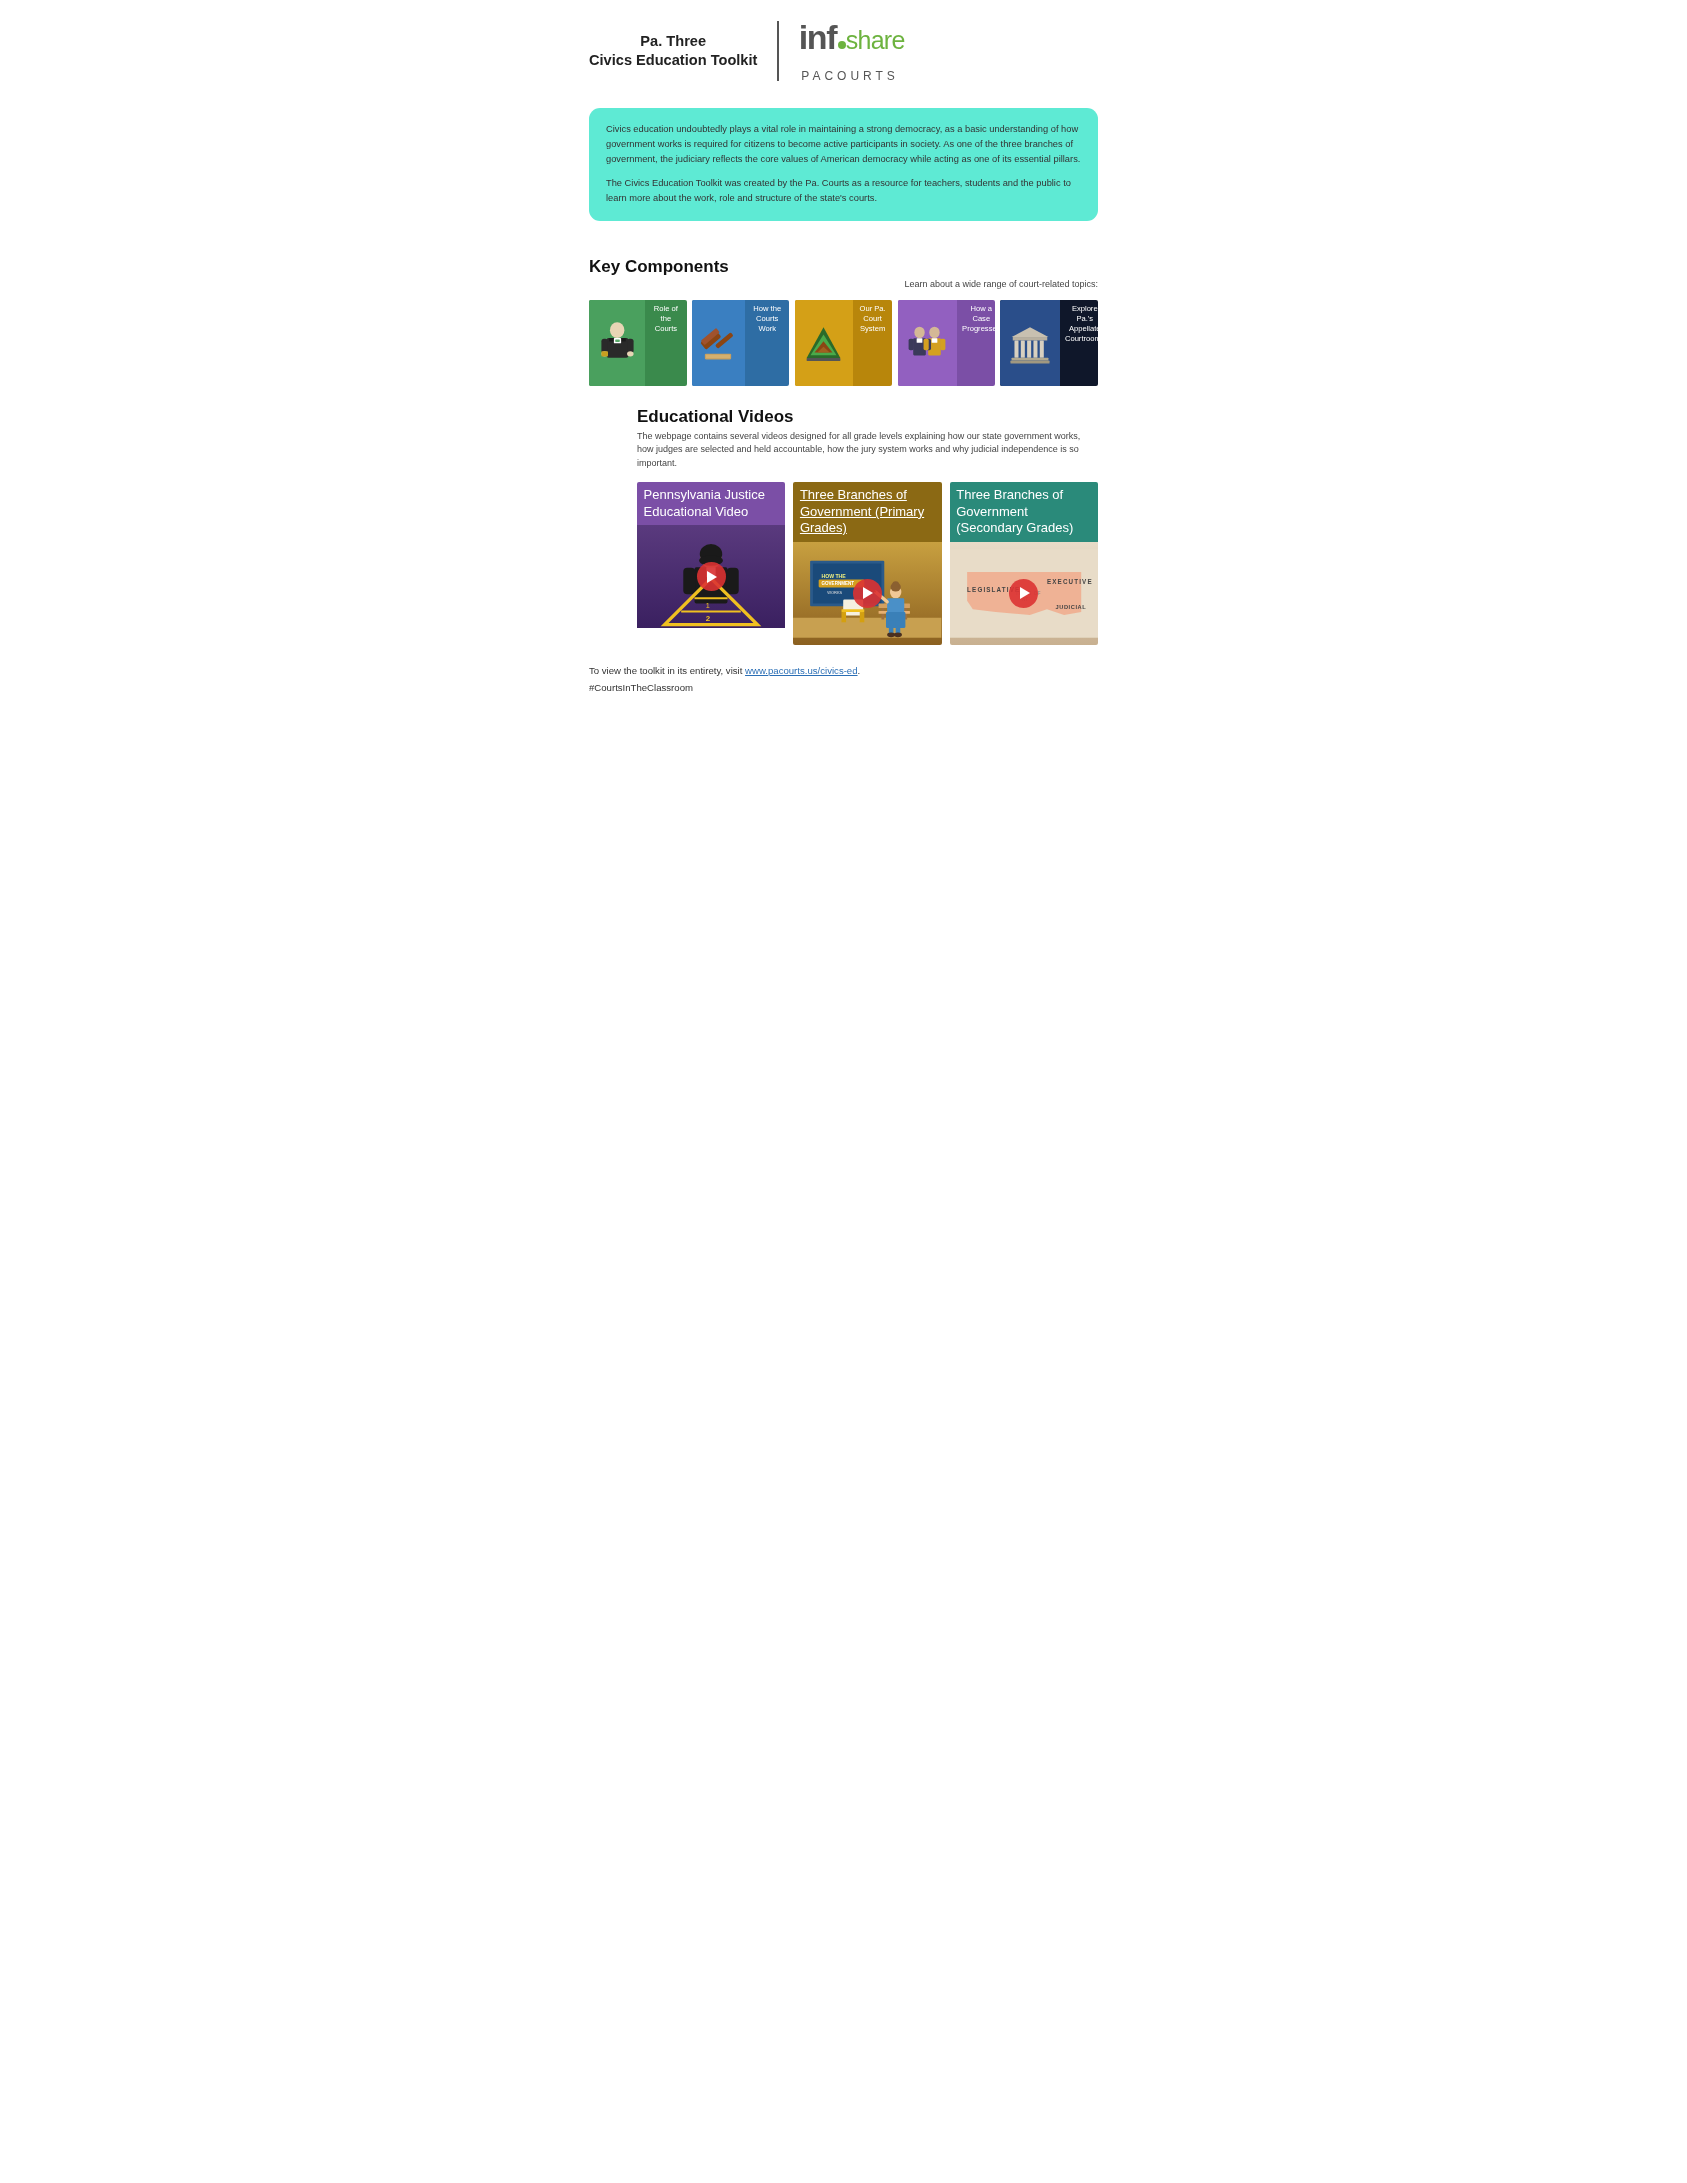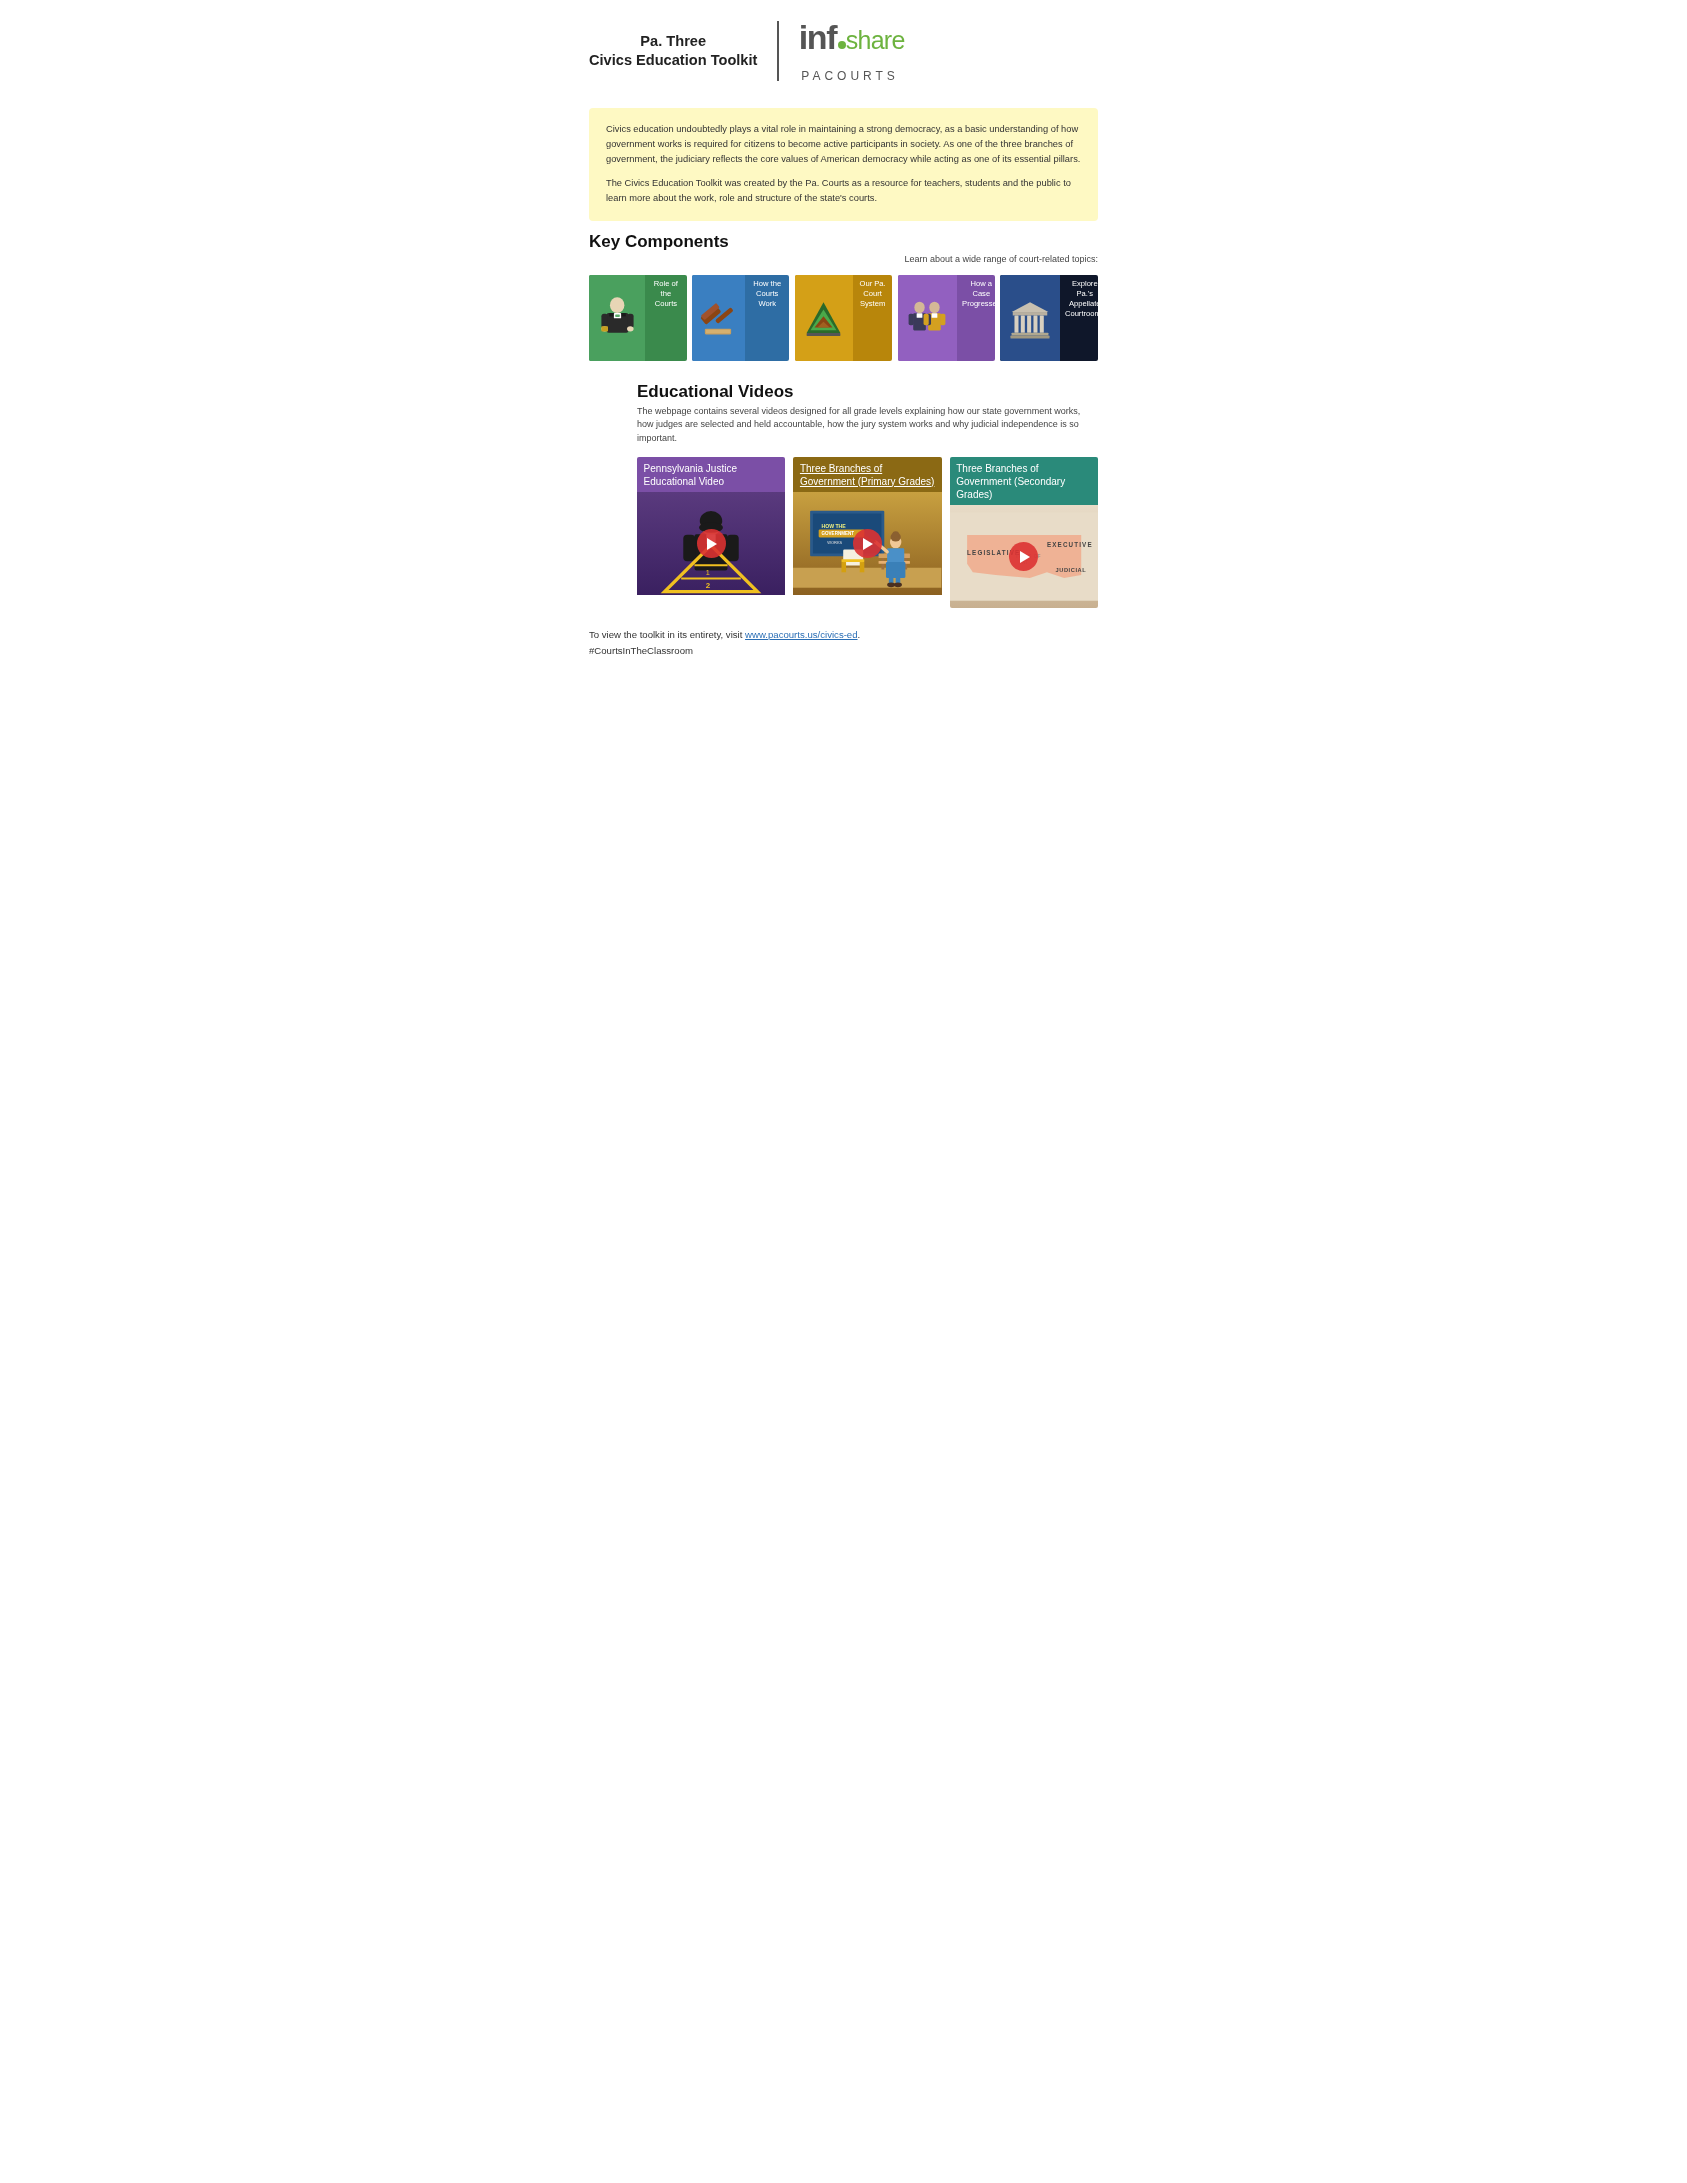--- a/index.html
+++ b/index.html
@@ -73,24 +73,24 @@
       font-size: 12px;
       letter-spacing: 4px;
       color: #555;
       font-weight: 400;
       margin-top: 1.3px;
       padding-left: 2.6px;
     }
 
     
     .intro-box {
-      background: #fef9c3;
+      background: #5eead4;
       padding: 14.6px 17px;
-      margin-bottom: 11px;
-      border-radius: 4px;
+      margin-bottom: 36px;
+      border-radius: 11px;
     }
     .intro-box p {
       font-size: 9.3px;
       line-height: 1.6;
       color: #333;
       margin-bottom: 9.3px;
     }
     .intro-box p:last-child { margin-bottom: 0; }
 
     
@@ -168,21 +168,21 @@
       margin-bottom: 18.5px;
     }
     .video-card {
       flex: 1;
       border-radius: 2px;
       overflow: hidden;
       position: relative;
     }
     .video-header {
       padding: 4.6px 6.6px;
-      font-size: 10px;
+      font-size: 13px;
       color: #fff;
       font-weight: 400;
       line-height: 1.3;
     }
     .video-thumb {
       width: 100%;
       height: 103px;
       position: relative;
       display: flex;
       align-items: center;

